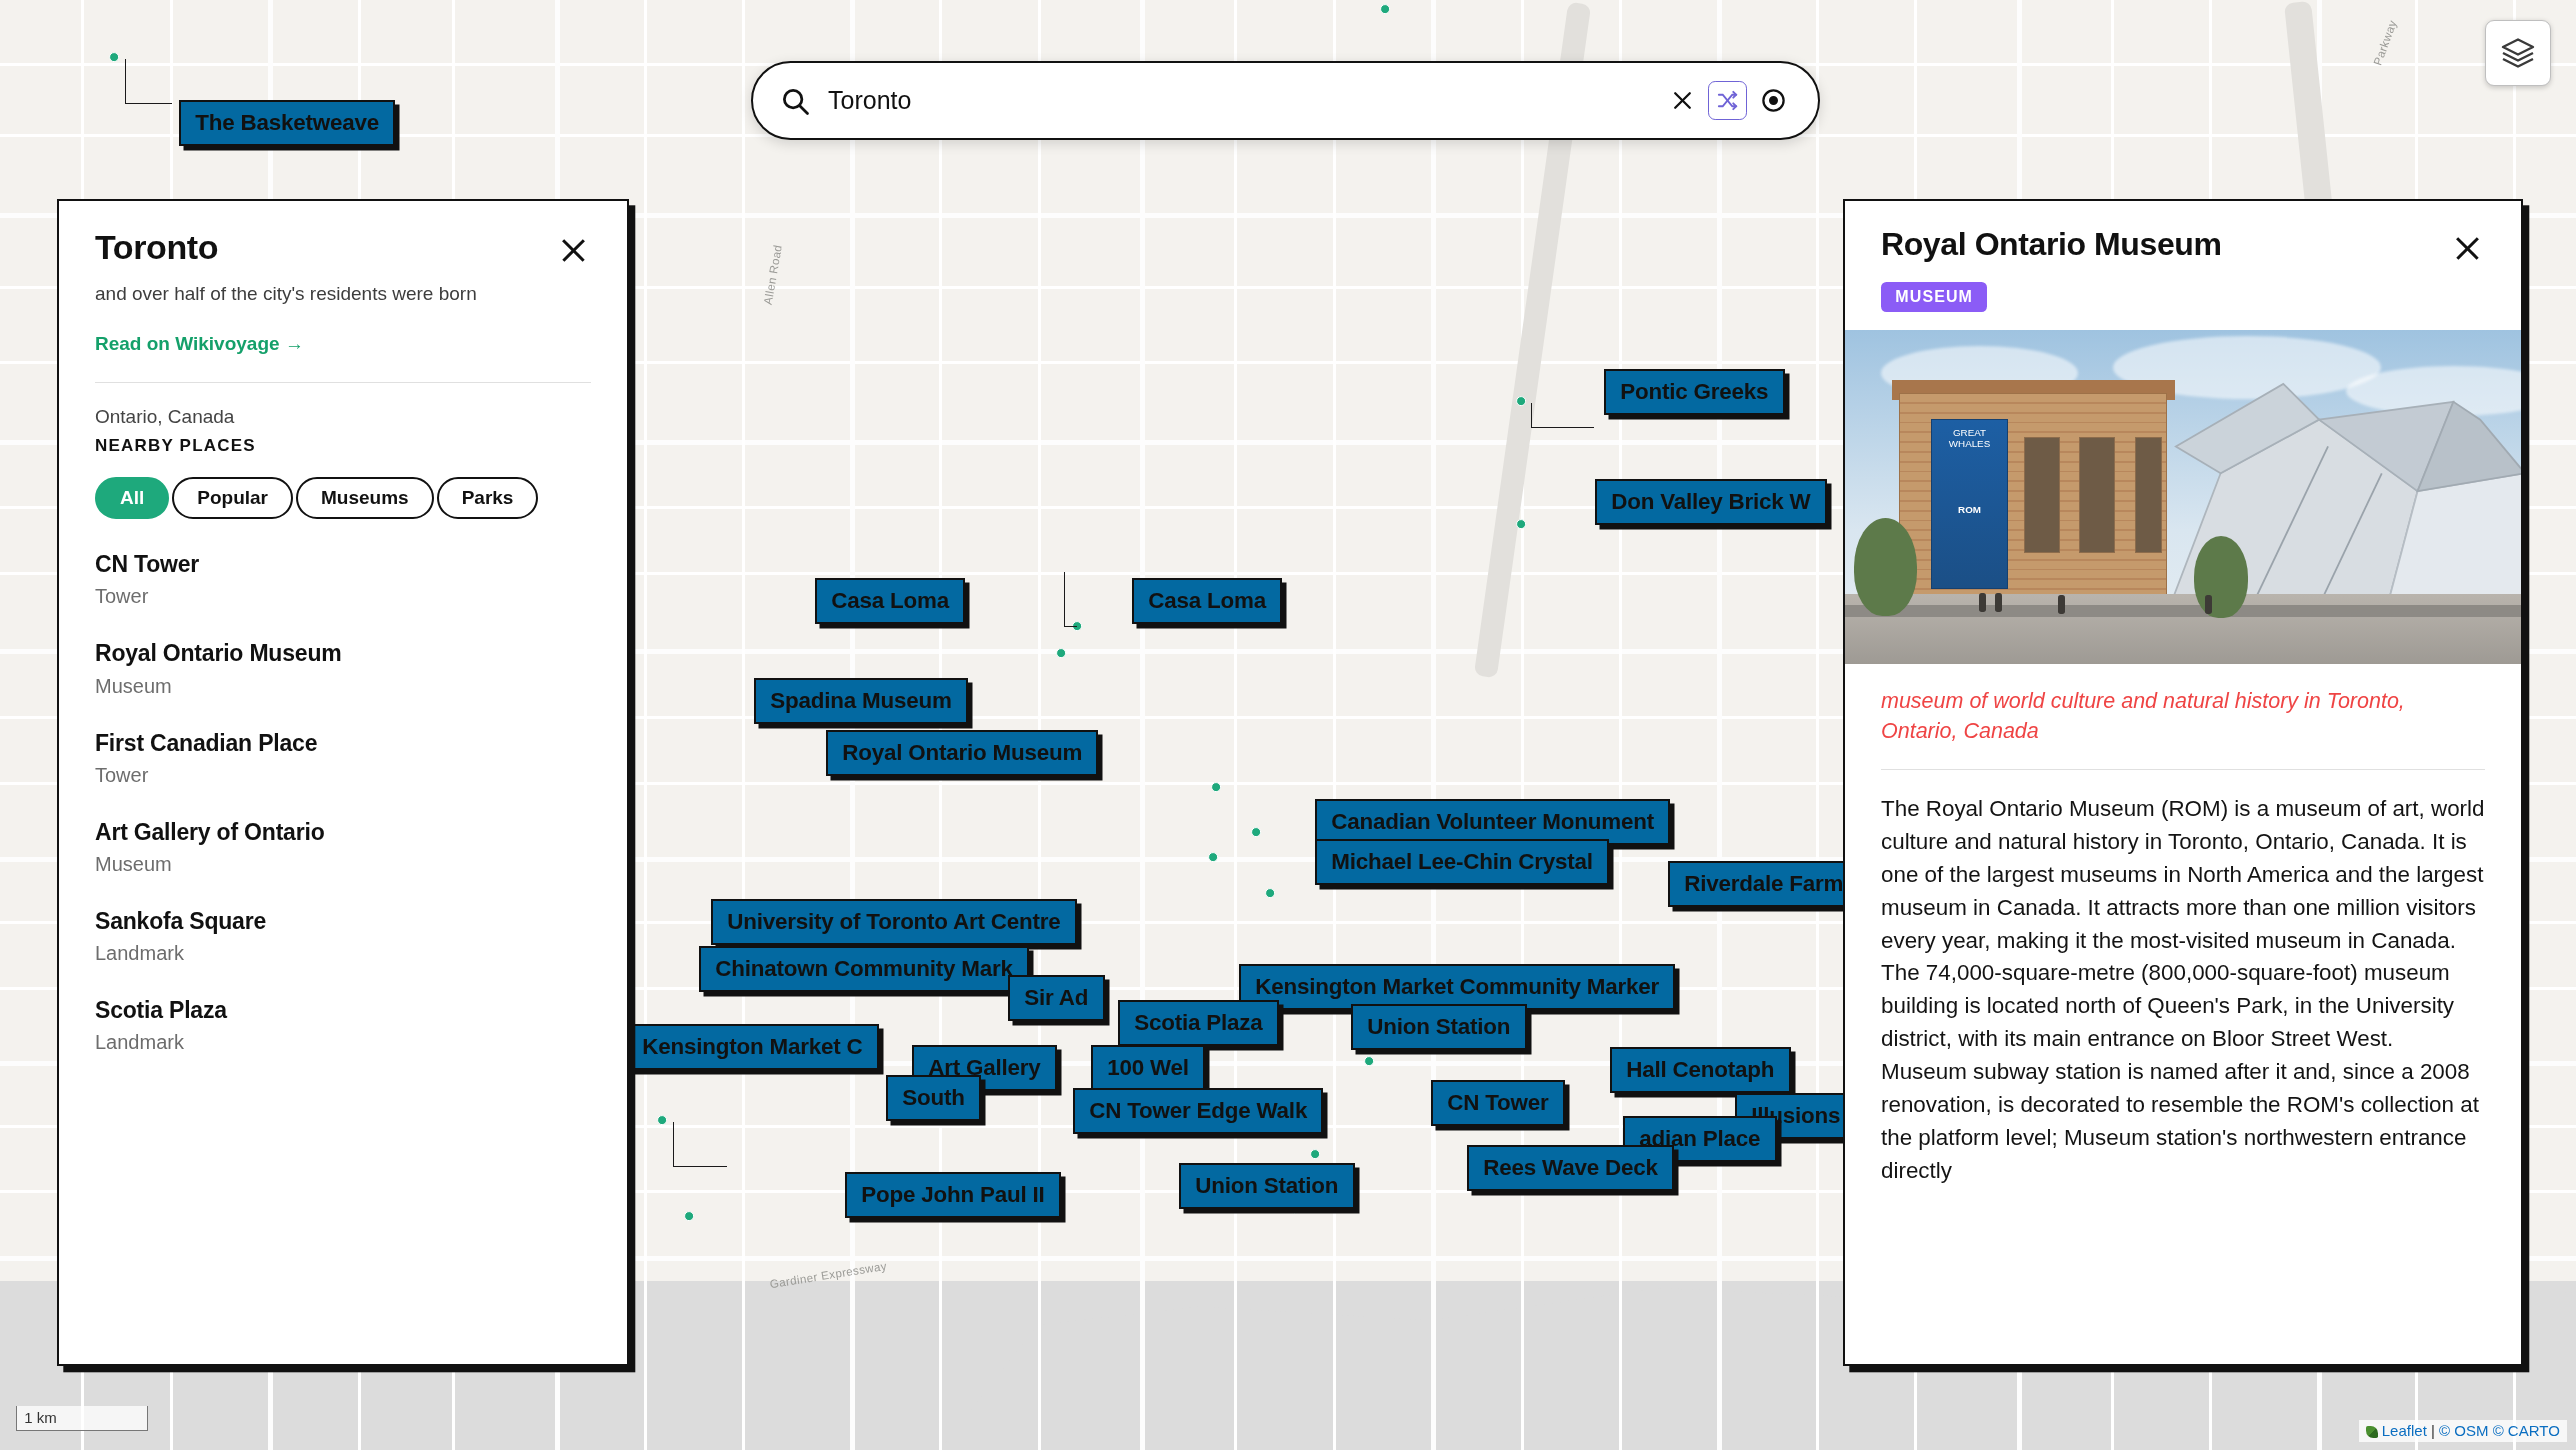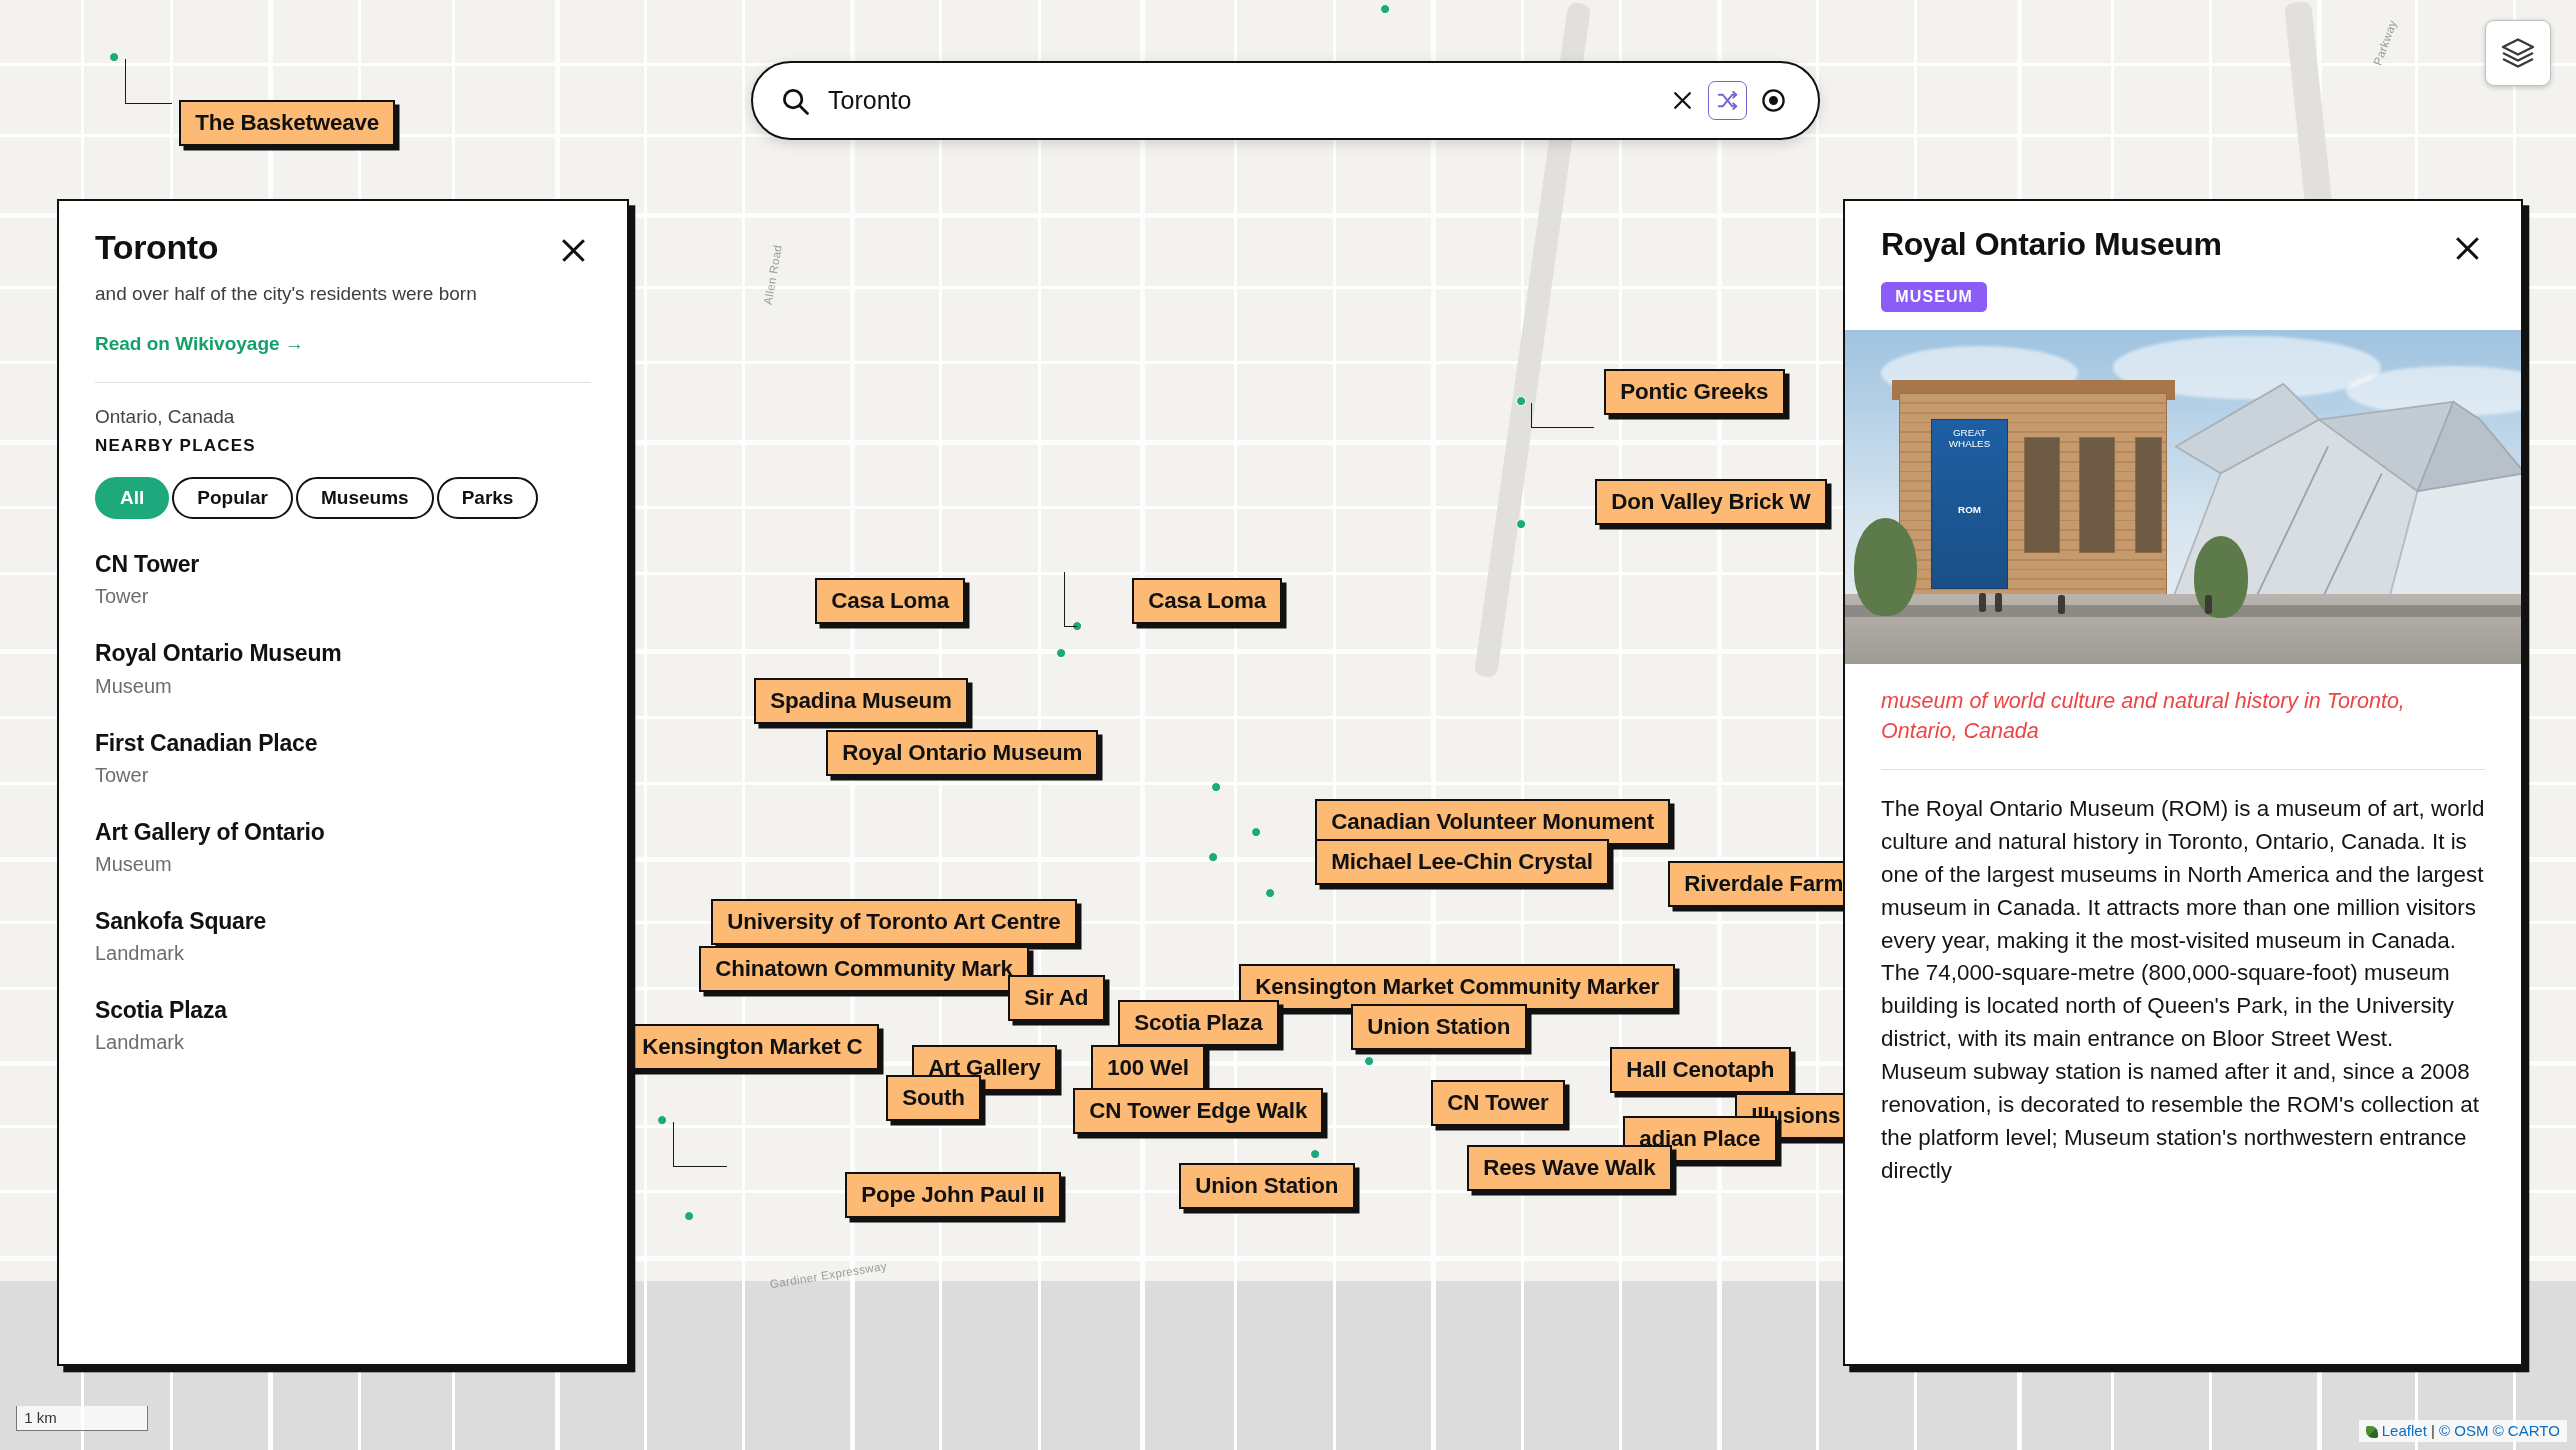--- a/index.html
+++ b/index.html
@@ -76,21 +76,21 @@
   }
   .leader {
     position: absolute;
     border-left: 1.8px solid #1a1a1a;
     border-bottom: 1.8px solid #1a1a1a;
   }
 
   
   .place-label {
     position: absolute;
-    background: #fdba74;
+    background: #0369a1;
     border: 2.7px solid #111111;
     box-shadow: 4.5px 4.5px 0 #111111;
     padding: 8px 14.3px;
     font-size: 22.4px;
     font-weight: 700;
     color: #111111;
     white-space: nowrap;
     line-height: 1.15;
     letter-spacing: -0.2px;
     text-align: center;
@@ -481,21 +481,21 @@
       <div class="place-label" style="left: 1351px; top: 1004px;">Union Station</div>
       <div class="place-label" style="left: 626px; top: 1024px;">Kensington Market C</div>
       <div class="place-label" style="left: 912px; top: 1045px;">Art Gallery</div>
       <div class="place-label" style="left: 1091px; top: 1045px;">100 Wel</div>
       <div class="place-label" style="left: 1610px; top: 1047px;">Hall Cenotaph</div>
       <div class="place-label" style="left: 886px; top: 1075px;">South</div>
       <div class="place-label" style="left: 1073px; top: 1088px;">CN Tower Edge Walk</div>
       <div class="place-label" style="left: 1431px; top: 1080px;">CN Tower</div>
       <div class="place-label" style="left: 1735px; top: 1093px;">Illusions</div>
       <div class="place-label" style="left: 1623px; top: 1116px;">adian Place</div>
-      <div class="place-label" style="left: 1467px; top: 1145px;">Rees Wave Walk</div>
+      <div class="place-label" style="left: 1467px; top: 1145px;">Rees Wave Deck</div>
       <div class="place-label" style="left: 1179px; top: 1163px;">Union Station</div>
       <div class="place-label" style="left: 845px; top: 1172px;">Pope John Paul II</div>
     </div>
 
   <div class="search-wrap">
     <span class="search-icon">
       <svg viewBox="0 0 24 24" width="30" height="30" fill="none" stroke="#111" stroke-width="2.2">
         <circle cx="10.5" cy="10.5" r="7"></circle>
         <line x1="16" y1="16" x2="22" y2="22" stroke-linecap="round"></line>
       </svg>

